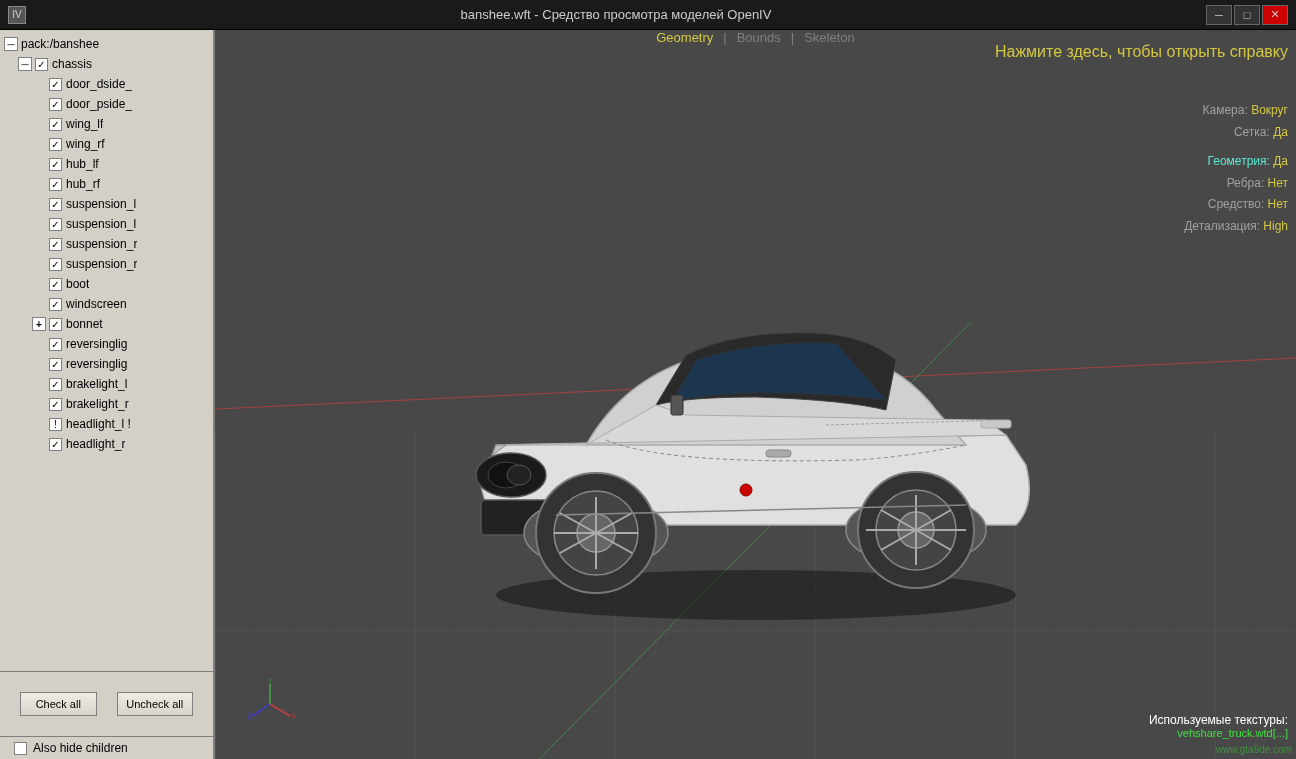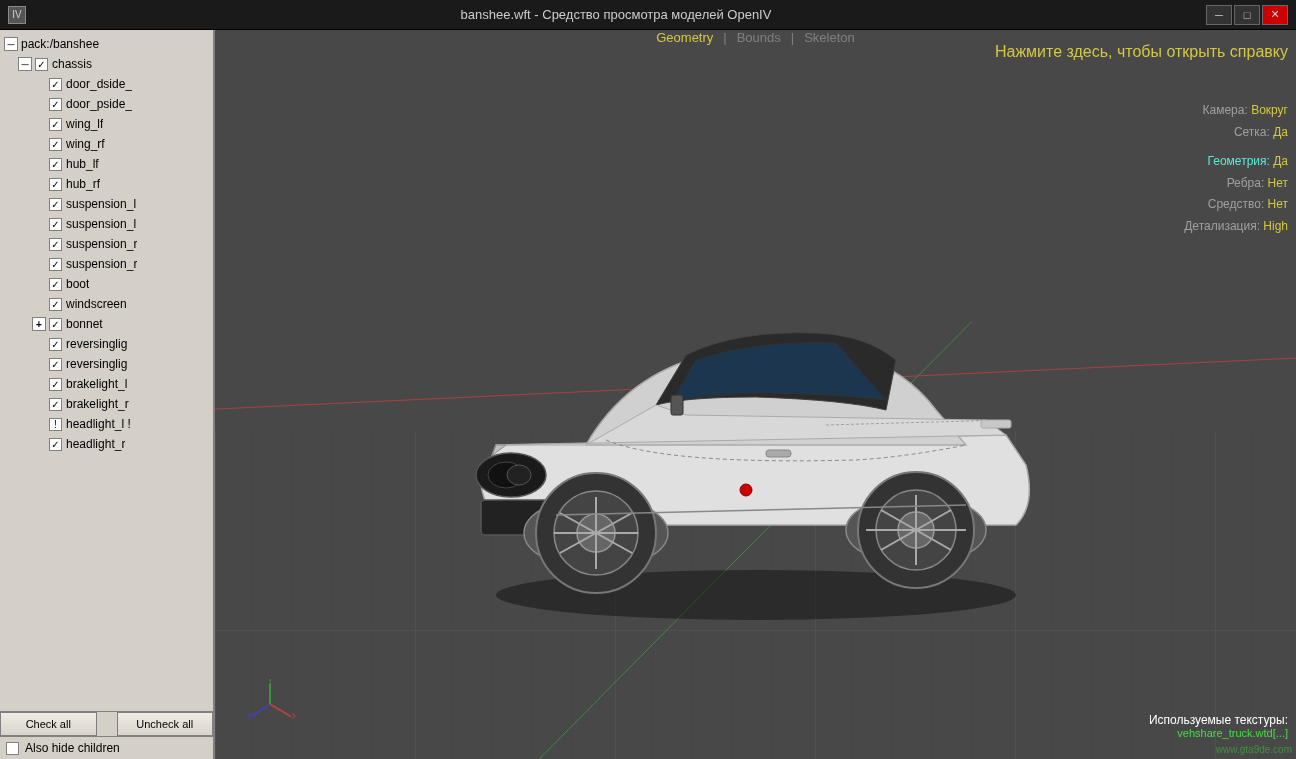--- a/index.html
+++ b/index.html
@@ -126,38 +126,38 @@
     .item-label {
       font-size: 12px;
       color: #000;
       overflow: hidden;
       text-overflow: ellipsis;
     }
 
     
     #bottom-bar {
       border-top: 1px solid #808080;
-      padding: 0;
+      padding: 20px;
       display: flex;
       gap: 20px;
     }
     .btn {
       flex: 1;
       height: 24px;
       background: linear-gradient(to bottom, #f0ece4, #d8d4cc);
       border: 1px solid #808080;
       font-size: 11px;
       cursor: pointer;
       display: flex; align-items: center; justify-content: center;
     }
 
     
     #also-hide {
       border-top: 1px solid #808080;
-      padding: 4px 6px;
+      padding: 4px 14px;
       display: flex;
       align-items: center;
       background: #d4d0c8;
     }
     #also-hide .checkbox { margin-right: 6px; }
 
     
     #viewport {
       flex: 1;
       position: relative;

